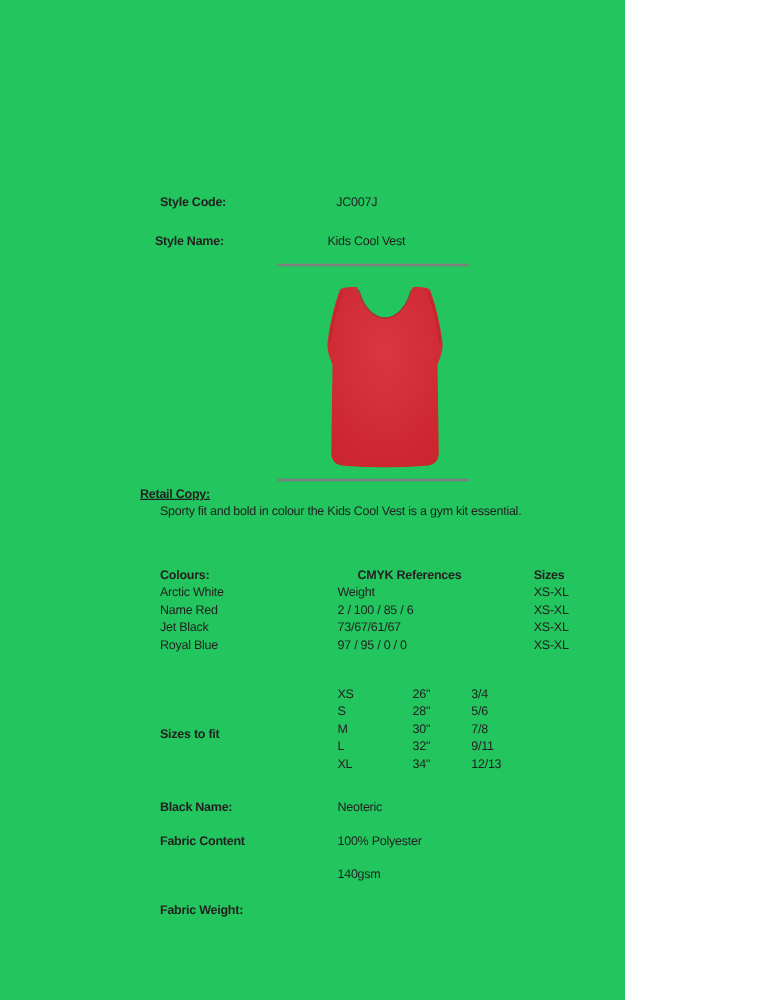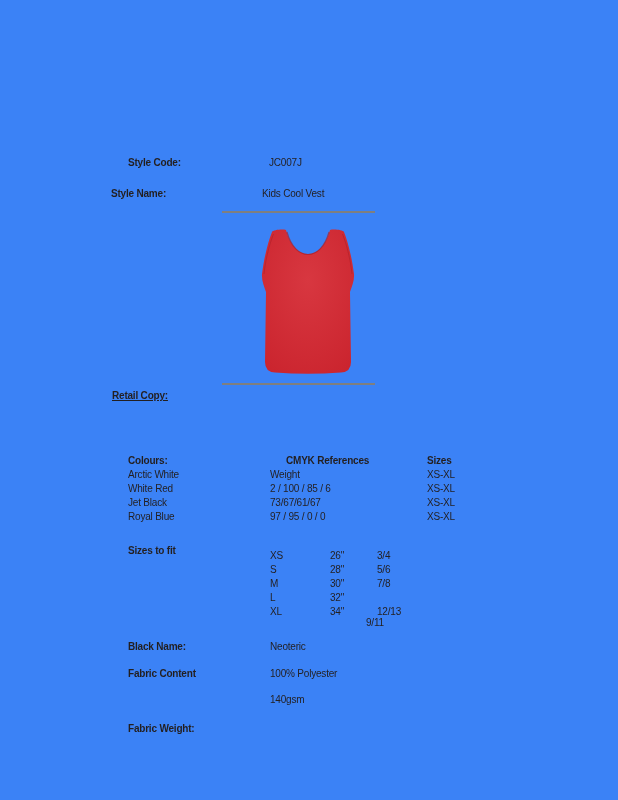--- a/index.html
+++ b/index.html
@@ -3,23 +3,23 @@
 <meta charset="utf-8">
 <style>
   html, body {
     margin: 0;
     padding: 0;
     background: #ffffff;
     font-family: "Liberation Sans", sans-serif;
   }
   .page {
     position: relative;
-    width: 618px;
+    width: 500px;
     height: 800px;
-    background: #3b82f6;
+    background: #22c55e;
     overflow: hidden;
   }
   .t {
     position: absolute;
     font-size: 10px;
     line-height: 12px;
     letter-spacing: -0.2px;
     color: #231f20;
     white-space: nowrap;
   }
@@ -40,21 +40,21 @@
   }
 </style>
 </head>
 <body>
 
 <div class="page">
 
   <div class="t b" style="left:128px; top:157px;">Style Code:</div>
   <div class="t" style="left:269px; top:157px;">JC007J</div>
 
-  <div class="t b" style="left:111px; top:188px;">Style Name:</div>
+  <div class="t b" style="left:124px; top:188px;">Style Name:</div>
   <div class="t" style="left:262px; top:188px;">Kids Cool Vest</div>
 
   <div class="rule" style="top:211px;"></div>
 
   <svg class="vest-svg" viewBox="0 0 104 148" aria-hidden="true">
     <defs>
       <radialGradient id="vestGrad" cx="0.5" cy="0.35" r="0.85">
         <stop offset="0" stop-color="#d83740"></stop>
         <stop offset="1" stop-color="#c9222c"></stop>
       </radialGradient>
@@ -76,58 +76,59 @@
 
     <path d="M31,4 C39,34 65,34 73,4" fill="none" stroke-width="1.2" opacity="0.65" stroke="#a81d26"></path>
 
     <path d="M17.5,6 C13.5,16 9.5,31 8,46" fill="none" stroke-width="1" opacity="0.5" stroke="#a81d26"></path>
     <path d="M86.5,6 C90.5,16 94.5,31 96,46" fill="none" stroke-width="1" opacity="0.5" stroke="#a81d26"></path>
   </svg>
 
   <div class="rule" style="top:383px;"></div>
 
   <div class="t b" style="left:112px; top:390px;text-decoration:underline;">Retail Copy:</div>
+  <div class="t" style="left:128px; top:404px;">Sporty fit and bold in colour the Kids Cool Vest is a gym kit essential.</div>
 
   <div class="t b" style="left:128px; top:455px;">Colours:</div>
   <div class="t b" style="left:270px; top:455px;margin-left:16px;">CMYK References</div>
   <div class="t b" style="left:427px; top:455px;">Sizes</div>
 
   <div class="t" style="left:128px; top:469px;">Arctic White</div>
   <div class="t" style="left:270px; top:469px;">Weight</div>
   <div class="t" style="left:427px; top:469px;">XS-XL</div>
 
-  <div class="t" style="left:128px; top:483px;">White Red</div>
+  <div class="t" style="left:128px; top:483px;">Name Red</div>
   <div class="t" style="left:270px; top:483px;">2 / 100 / 85 / 6</div>
   <div class="t" style="left:427px; top:483px;">XS-XL</div>
 
   <div class="t" style="left:128px; top:497px;">Jet Black</div>
   <div class="t" style="left:270px; top:497px;">73/67/61/67</div>
   <div class="t" style="left:427px; top:497px;">XS-XL</div>
 
   <div class="t" style="left:128px; top:511px;">Royal Blue</div>
   <div class="t" style="left:270px; top:511px;">97 / 95 / 0 / 0</div>
   <div class="t" style="left:427px; top:511px;">XS-XL</div>
 
-  <div class="t b" style="left:128px; top:545px;">Sizes to fit</div>
+  <div class="t b" style="left:128px; top:582px;">Sizes to fit</div>
 
   <div class="t" style="left:270px; top:550px;">XS</div>
   <div class="t" style="left:330px; top:550px;">26"</div>
   <div class="t" style="left:377px; top:550px;">3/4</div>
 
   <div class="t" style="left:270px; top:564px;">S</div>
   <div class="t" style="left:330px; top:564px;">28"</div>
   <div class="t" style="left:377px; top:564px;">5/6</div>
 
   <div class="t" style="left:270px; top:578px;">M</div>
   <div class="t" style="left:330px; top:578px;">30"</div>
   <div class="t" style="left:377px; top:578px;">7/8</div>
 
   <div class="t" style="left:270px; top:592px;">L</div>
   <div class="t" style="left:330px; top:592px;">32"</div>
-  <div class="t" style="left:366px; top:592px;margin-top:25px;">9/11</div>
+  <div class="t" style="left:377px; top:592px;">9/11</div>
 
   <div class="t" style="left:270px; top:606px;">XL</div>
   <div class="t" style="left:330px; top:606px;">34"</div>
   <div class="t" style="left:377px; top:606px;">12/13</div>
 
   <div class="t b" style="left:128px; top:641px;">Black Name:</div>
   <div class="t" style="left:270px; top:641px;">Neoteric</div>
 
   <div class="t b" style="left:128px; top:668px;">Fabric Content</div>
   <div class="t" style="left:270px; top:668px;">100% Polyester</div>

